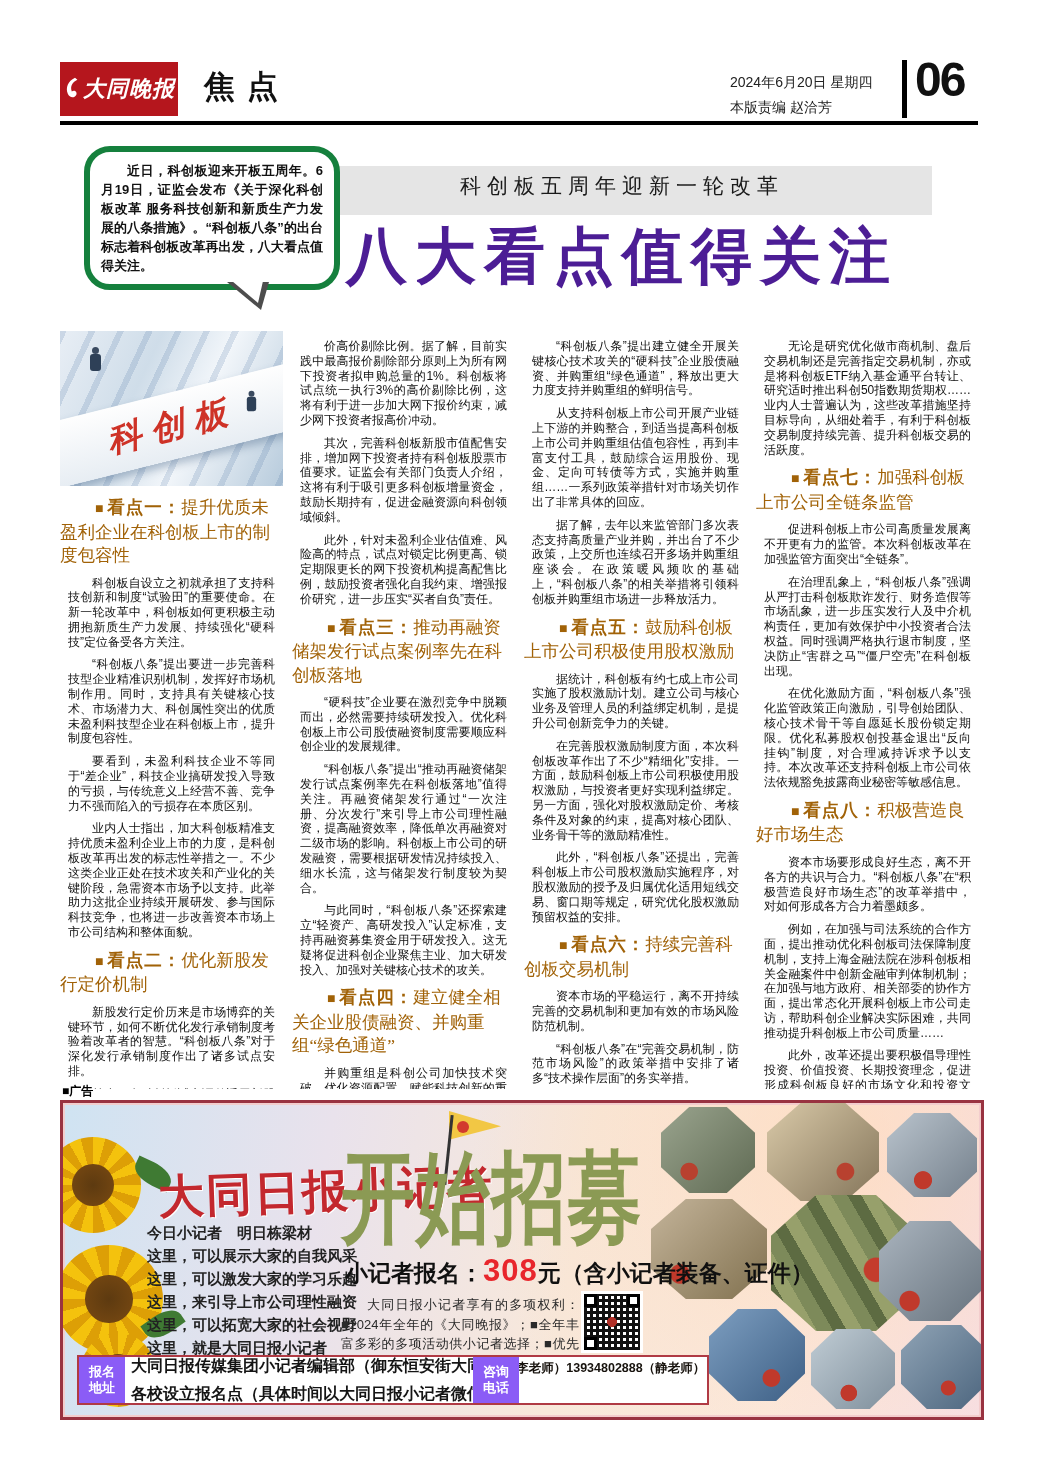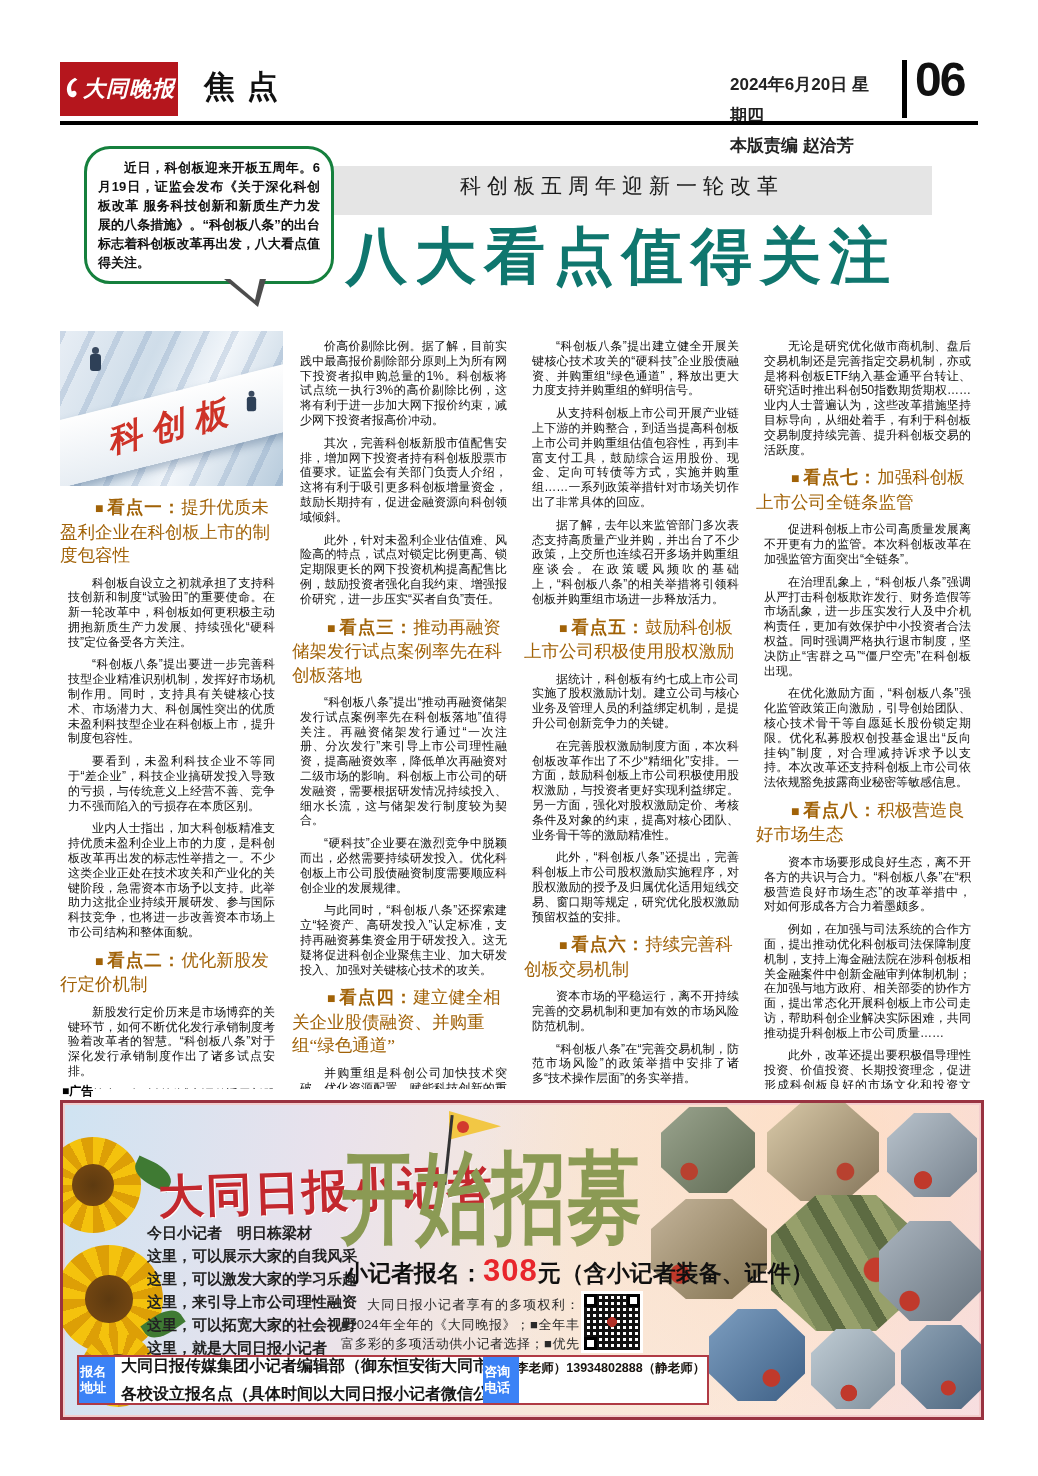--- a/index.html
+++ b/index.html
@@ -5,37 +5,37 @@
   html,body{margin:0;padding:0;background:#888;}
   .page{position:relative;width:1038px;height:1476px;background:#fff;margin:0 auto;
         font-family:"Liberation Sans","DejaVu Sans",sans-serif;overflow:hidden;color:#111;}
 
   
   .logo{position:absolute;left:60px;top:62px;width:118px;height:54px;background:#b5161d;
         display:flex;align-items:center;justify-content:center;gap:4px;}
   .logo .flame{width:16px;height:30px;flex:0 0 auto;}
   .logo-text{color:#fff;font-size:22px;font-weight:900;font-style:italic;letter-spacing:1px;}
   .section-title{position:absolute;left:204px;top:66px;font-size:31px;font-weight:900;letter-spacing:12px;}
-  .date-block{position:absolute;left:730px;top:70px;width:150px;font-size:17px;line-height:1.8;font-weight:700;color:#222;}
+  .date-block{position:absolute;left:730px;top:70px;width:150px;font-size:14px;line-height:1.8;font-weight:400;color:#222;}
   .pagebar{position:absolute;left:902px;top:60px;width:5px;height:58px;background:#000;}
   .pagenum{position:absolute;left:915px;top:52px;font-size:48px;font-weight:900;letter-spacing:-2px;}
   .head-rule{position:absolute;left:60px;top:121px;width:918px;height:4px;background:#000;}
 
   
-  .bubble{position:absolute;left:84px;top:146px;width:222px;background:#fff;border:3px solid #15803d;
+  .bubble{position:absolute;left:84px;top:146px;width:222px;background:#fff;border:6px solid #15803d;
           border-radius:26px;padding:9px 11px;z-index:3;}
   .bubble p{margin:0;font-size:13px;line-height:19px;font-weight:600;text-align:justify;text-indent:2em;}
   .tail-b{position:absolute;left:56%;bottom:-26px;width:0;height:0;
           border-left:34px solid transparent;border-right:8px solid transparent;border-top:28px solid #4d4d4d;}
   .tail-f{position:absolute;left:calc(56% + 5px);bottom:-19px;width:0;height:0;
           border-left:26px solid transparent;border-right:5px solid transparent;border-top:22px solid #fff;}
   .kicker{position:absolute;left:312px;top:166px;width:620px;height:49px;background:#e5e5e5;
           text-align:center;line-height:40px;font-size:21px;letter-spacing:6px;font-weight:500;color:#1a1a1a;}
   .headline{position:absolute;left:312px;top:216px;width:620px;margin:0;text-align:center;
-            font-size:61px;font-weight:900;letter-spacing:8px;color:#0f766e;}
+            font-size:61px;font-weight:900;letter-spacing:8px;color:#4c1d95;}
 
   
   .columns{position:absolute;left:60px;top:331px;width:918px;height:758px;display:flex;gap:9px;overflow:hidden;}
   .col{width:223px;flex:0 0 auto;}
   .para{margin:8px;font-size:12px;line-height:14.8px;text-align:justify;text-indent:2em;color:#101010;}
   .sec-heading{margin:9px 0 7px;font-size:17.5px;line-height:23.5px;text-indent:2em;font-weight:400;color:#a16207;}
   .sec-heading .sq{font-size:14px;font-weight:900;}
   .sec-heading b{font-weight:900;letter-spacing:1px;}
   .sec-heading .h-title{font-weight:400;font-family:"Liberation Serif","DejaVu Serif",serif;}
   .byline{margin:5px 4px 0 0;font-size:12.5px;font-style:italic;text-align:right;font-weight:600;}
@@ -102,21 +102,21 @@
   .c3{left:824px;top:10px;width:90px;height:84px;background:radial-gradient(circle at 40% 80%,#c0392b 0 10%,transparent 11%),linear-gradient(135deg,#b9c3cc,#74808c);}
   .c4{left:588px;top:96px;width:116px;height:100px;background:radial-gradient(circle at 25% 75%,#c0392b 0 8%,transparent 9%),linear-gradient(135deg,#c4b49a,#81714f);}
   .c5{left:708px;top:92px;width:150px;height:136px;background:radial-gradient(circle at 70% 55%,#c43c2c 0 9%,transparent 10%),repeating-linear-gradient(60deg,#7d8a5a 0 14px,#5d6b42 14px 26px,#97a06b 26px 40px);}
   .c6{left:816px;top:118px;width:102px;height:100px;background:radial-gradient(circle at 30% 80%,#c0392b 0 9%,transparent 10%),linear-gradient(135deg,#aab4be,#68747f);}
   .c7{left:646px;top:206px;width:96px;height:92px;background:radial-gradient(circle at 65% 75%,#c0392b 0 9%,transparent 10%),linear-gradient(135deg,#7d9ec0,#3d5f85);}
   .c8{left:748px;top:226px;width:84px;height:80px;background:radial-gradient(circle at 45% 80%,#c0392b 0 10%,transparent 11%),linear-gradient(135deg,#c0ccd4,#7f8f9c);}
   .c9{left:838px;top:222px;width:86px;height:84px;background:radial-gradient(circle at 55% 75%,#c0392b 0 9%,transparent 10%),linear-gradient(135deg,#8fa3b5,#4c657e);}
 
   .band{position:absolute;left:14px;top:252px;width:632px;height:50px;background:#fff;border:2px solid #b03a44;
         display:flex;align-items:stretch;box-sizing:border-box;z-index:3;}
-  .band-label{width:36px;flex:0 0 auto;background:#3b82f6;color:#fff;display:flex;align-items:center;}
+  .band-label{width:46px;flex:0 0 auto;background:#8b5cf6;color:#fff;display:flex;align-items:center;justify-content:center;}
   .band-label span{display:inline-block;width:2.2em;font-size:13px;font-weight:800;line-height:1.2;text-align:center;}
   .band-address{flex:1;padding:2px 6px;display:flex;flex-direction:column;justify-content:center;overflow:hidden;}
   .band-address div{font-size:16px;font-weight:700;color:#141414;line-height:1.75;white-space:nowrap;}
   .band-phones{width:178px;flex:0 0 auto;padding:2px 5px;display:flex;flex-direction:row;justify-content:center;overflow:hidden;}
   .band-phones .ph{font-size:12.5px;font-weight:900;color:#17120d;line-height:1.5;white-space:nowrap;}
   .band-phones .note{font-size:8.5px;font-weight:700;color:#333;}
 </style>
 </head>
 <body>
 
@@ -171,22 +171,22 @@
           <p class="para">新股发行定价历来是市场博弈的关键环节，如何不断优化发行承销制度考验着改革者的智慧。“科创板八条”对于深化发行承销制度作出了诸多试点安排。</p>
           <p class="para">首先，在科创板试点调整适用新股定</p>
         </div>
     </div>
     <div class="col">
         <div class="col-content">
           <p class="para">价高价剔除比例。据了解，目前实践中最高报价剔除部分原则上为所有网下投资者拟申购总量的1%。科创板将试点统一执行3%的高价剔除比例，这将有利于进一步加大网下报价约束，减少网下投资者报高价冲动。</p>
           <p class="para">其次，完善科创板新股市值配售安排，增加网下投资者持有科创板股票市值要求。证监会有关部门负责人介绍，这将有利于吸引更多科创板增量资金，鼓励长期持有，促进金融资源向科创领域倾斜。</p>
           <p class="para">此外，针对未盈利企业估值难、风险高的特点，试点对锁定比例更高、锁定期限更长的网下投资机构提高配售比例，鼓励投资者强化自我约束、增强报价研究，进一步压实“买者自负”责任。</p>
           <h3 class="sec-heading"><span class="sq">■ </span><b>看点三：</b><span class="h-title">推动再融资储架发行试点案例率先在科创板落地</span></h3>
+          <p class="para">“硬科技”企业要在激烈竞争中脱颖而出，必然需要持续研发投入。优化科创板上市公司股债融资制度需要顺应科创企业的发展规律。</p>
           <p class="para">“科创板八条”提出“推动再融资储架发行试点案例率先在科创板落地”值得关注。再融资储架发行通过“一次注册、分次发行”来引导上市公司理性融资，提高融资效率，降低单次再融资对二级市场的影响。科创板上市公司的研发融资，需要根据研发情况持续投入、细水长流，这与储架发行制度较为契合。</p>
-          <p class="para">“硬科技”企业要在激烈竞争中脱颖而出，必然需要持续研发投入。优化科创板上市公司股债融资制度需要顺应科创企业的发展规律。</p>
           <p class="para">与此同时，“科创板八条”还探索建立“轻资产、高研发投入”认定标准，支持再融资募集资金用于研发投入。这无疑将促进科创企业聚焦主业、加大研发投入、加强对关键核心技术的攻关。</p>
           <h3 class="sec-heading"><span class="sq">■ </span><b>看点四：</b><span class="h-title">建立健全相关企业股债融资、并购重组“绿色通道”</span></h3>
           <p class="para">并购重组是科创公司加快技术突破、优化资源配置、赋能科技创新的重要方式。面对新的市场形势，各方对于激活并购重组为整个资本市场注入活力十分期待。</p>
         </div>
       </div>
     <div class="col">
         <div class="col-content">
           <p class="para">“科创板八条”提出建立健全开展关键核心技术攻关的“硬科技”企业股债融资、并购重组“绿色通道”，释放出更大力度支持并购重组的鲜明信号。</p>
           <p class="para">从支持科创板上市公司开展产业链上下游的并购整合，到适当提高科创板上市公司并购重组估值包容性，再到丰富支付工具，鼓励综合运用股份、现金、定向可转债等方式，实施并购重组……一系列政策举措针对市场关切作出了非常具体的回应。</p>
           <p class="para">据了解，去年以来监管部门多次表态支持高质量产业并购，并出台了不少政策，上交所也连续召开多场并购重组座谈会。在政策暖风频吹的基础上，“科创板八条”的相关举措将引领科创板并购重组市场进一步释放活力。</p>

